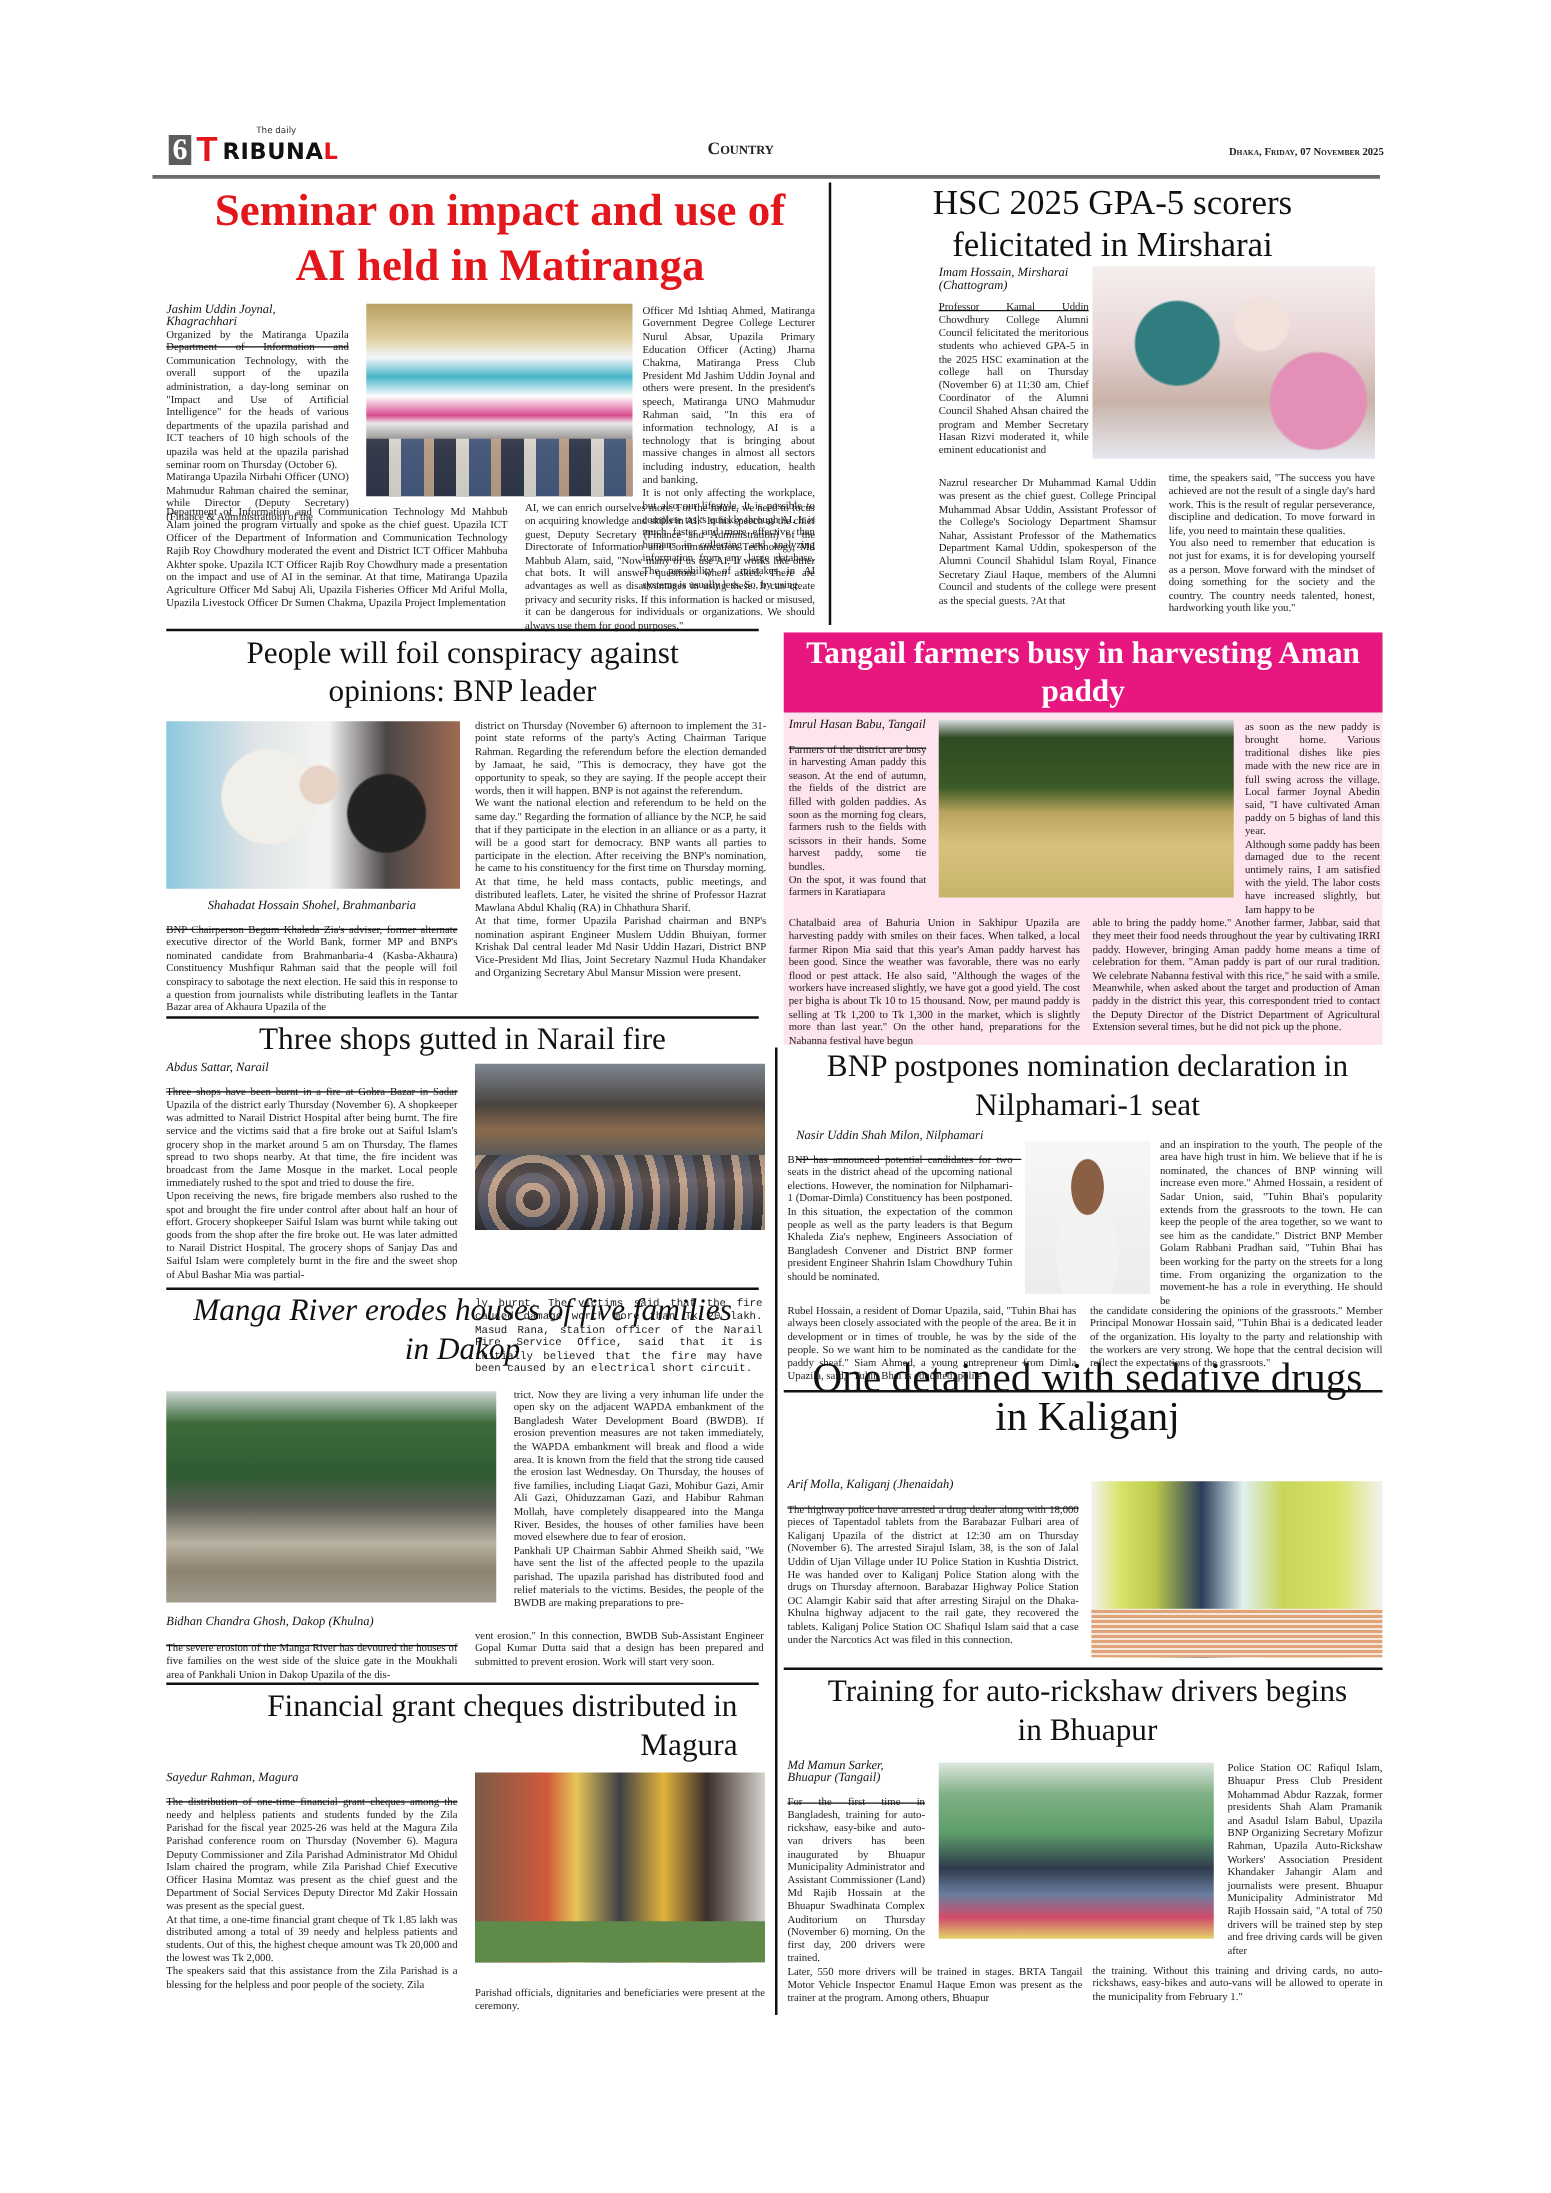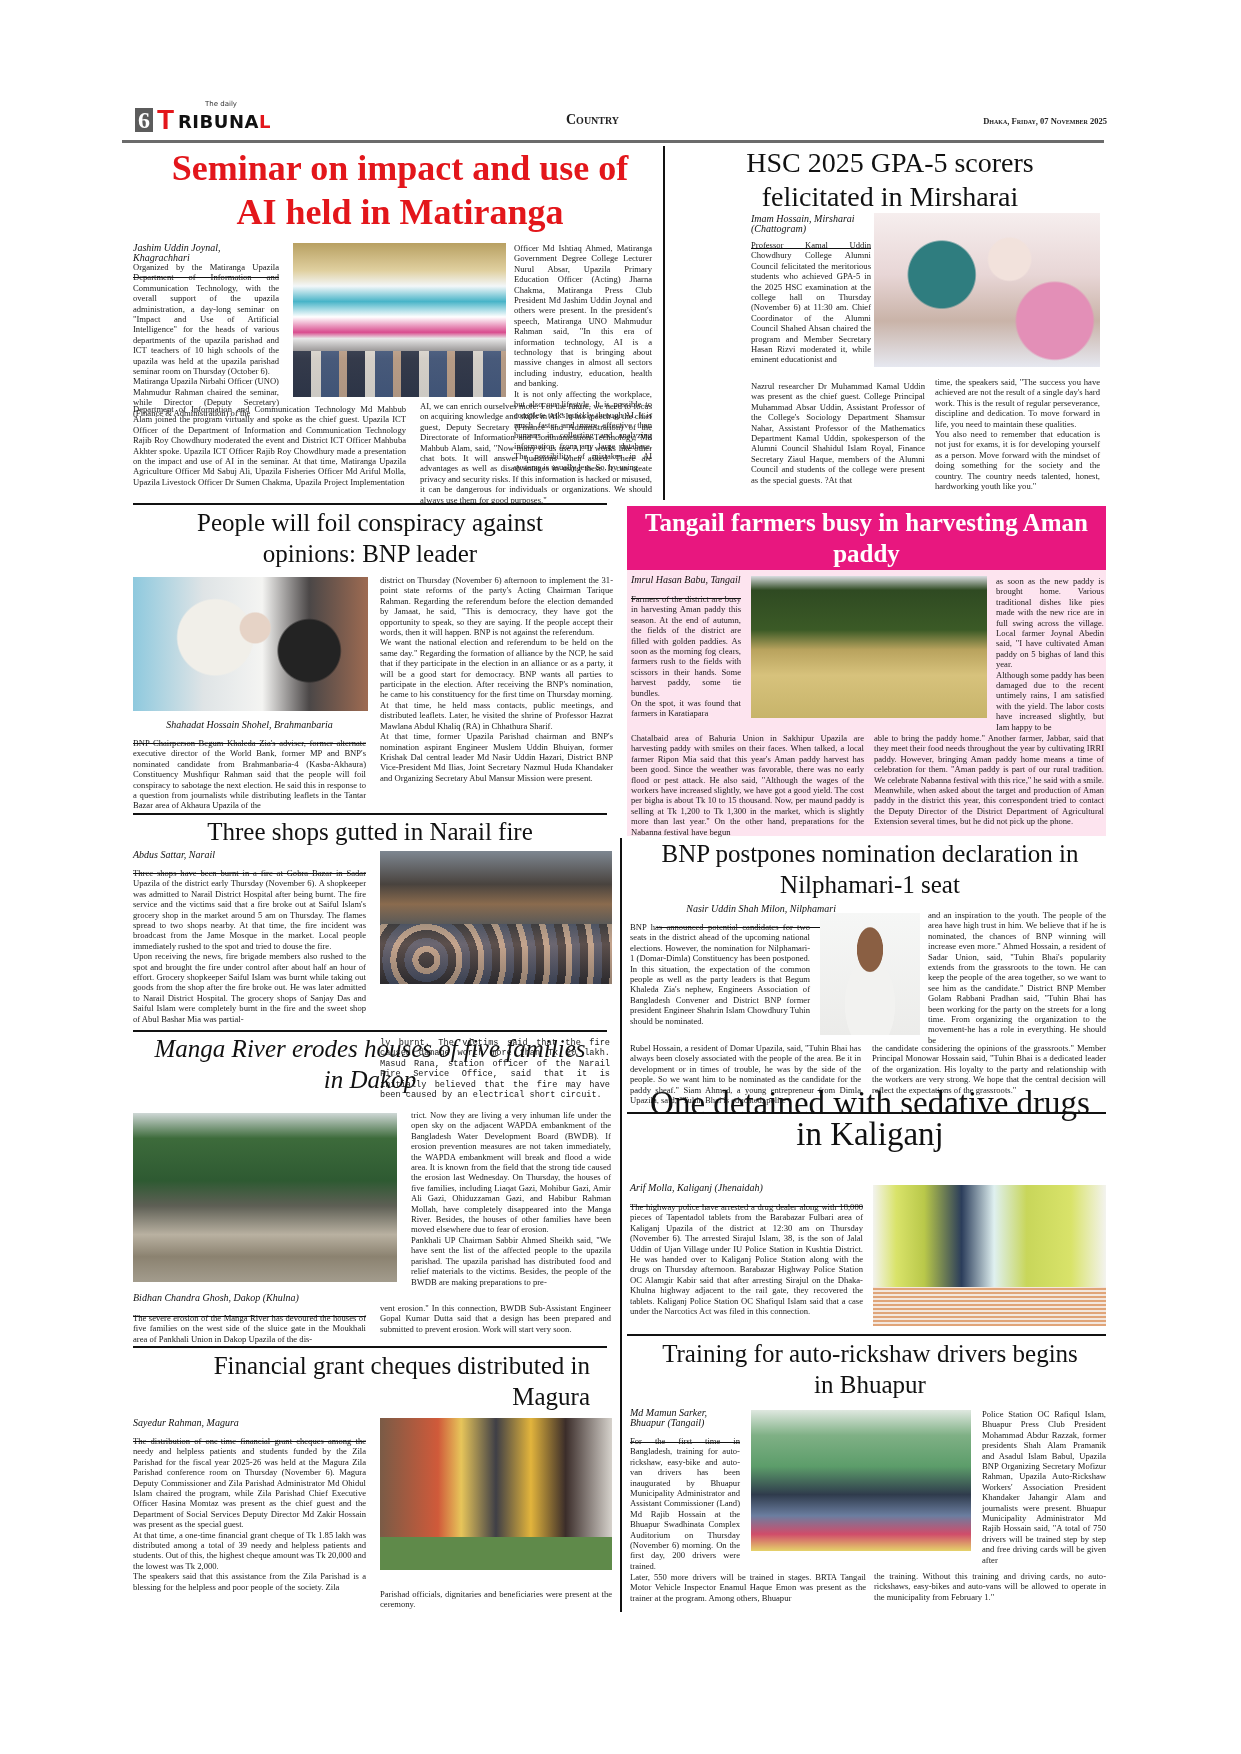--- a/index.html
+++ b/index.html
@@ -153,21 +153,21 @@
   </div>
   <div class="abs body-text" style="left:133px;top:1436px;width:233px;white-space:pre-line;">The distribution of one-time financial grant cheques among the needy and helpless patients and students funded by the Zila Parishad for the fiscal year 2025-26 was held at the Magura Zila Parishad conference room on Thursday (November 6). Magura Deputy Commissioner and Zila Parishad Administrator Md Ohidul Islam chaired the program, while Zila Parishad Chief Executive Officer Hasina Momtaz was present as the chief guest and the Department of Social Services Deputy Director Md Zakir Hossain was present as the special guest.
 At that time, a one-time financial grant cheque of Tk 1.85 lakh was distributed among a total of 39 needy and helpless patients and students. Out of this, the highest cheque amount was Tk 20,000 and the lowest was Tk 2,000.
 The speakers said that this assistance from the Zila Parishad is a blessing for the helpless and poor people of the society. Zila</div>
   <div class="photo ph-magura" style="left:380px;top:1418px;width:232px;height:152px;"></div>
   <div class="abs body-text" style="left:380px;top:1589px;width:232px;">Parishad officials, dignitaries and beneficiaries were present at the ceremony.</div>
 </div>
 
 <div>
   <h2 class="abs hl" style="left:630px;top:838px;width:480px;font-size:25px;line-height:31px;">BNP postpones nomination declaration in Nilphamari-1 seat</h2>
-  <div class="abs" style="left:656px;top:904px;width:180px;text-align:right;">
+  <div class="abs" style="left:637px;top:904px;width:180px;">
     <div class="byline">Nasir Uddin Shah Milon, Nilphamari</div>
   </div>
   <div class="abs body-text" style="left:630px;top:922px;width:180px;">BNP has announced potential candidates for two seats in the district ahead of the upcoming national elections. However, the nomination for Nilphamari-1 (Domar-Dimla) Constituency has been postponed. In this situation, the expectation of the common people as well as the party leaders is that Begum Khaleda Zia's nephew, Engineers Association of Bangladesh Convener and District BNP former president Engineer Shahrin Islam Chowdhury Tuhin should be nominated.</div>
   <div class="photo ph-portrait" style="left:820px;top:913px;width:100px;height:122px;"></div>
   <div class="abs body-text" style="left:630px;top:1043px;width:231px;">Rubel Hossain, a resident of Domar Upazila, said, "Tuhin Bhai has always been closely associated with the people of the area. Be it in development or in times of trouble, he was by the side of the people. So we want him to be nominated as the candidate for the paddy sheaf." Siam Ahmed, a young entrepreneur from Dimla Upazila, said, "Tuhin Bhai is educated, polite</div>
   <div class="abs body-text" style="left:928px;top:910px;width:178px;">and an inspiration to the youth. The people of the area have high trust in him. We believe that if he is nominated, the chances of BNP winning will increase even more." Ahmed Hossain, a resident of Sadar Union, said, "Tuhin Bhai's popularity extends from the grassroots to the town. He can keep the people of the area together, so we want to see him as the candidate." District BNP Member Golam Rabbani Pradhan said, "Tuhin Bhai has been working for the party on the streets for a long time. From organizing the organization to the movement-he has a role in everything.  He should be</div>
   <div class="abs body-text" style="left:872px;top:1043px;width:234px;">the candidate considering the opinions of the grassroots." Member Principal Monowar Hossain said, "Tuhin Bhai is a dedicated leader of the organization. His loyalty to the party and relationship with the workers are very strong. We hope that the central decision will reflect the expectations of the grassroots."</div>
 </div>
 
 <div class="hrule" style="left:627px;top:1112px;width:479px;"></div>

